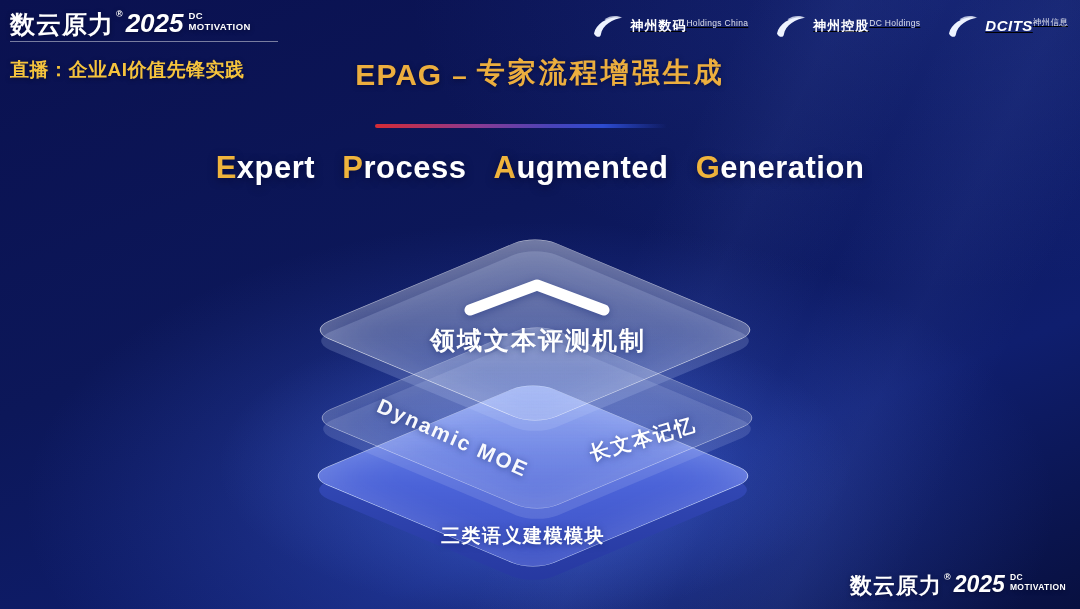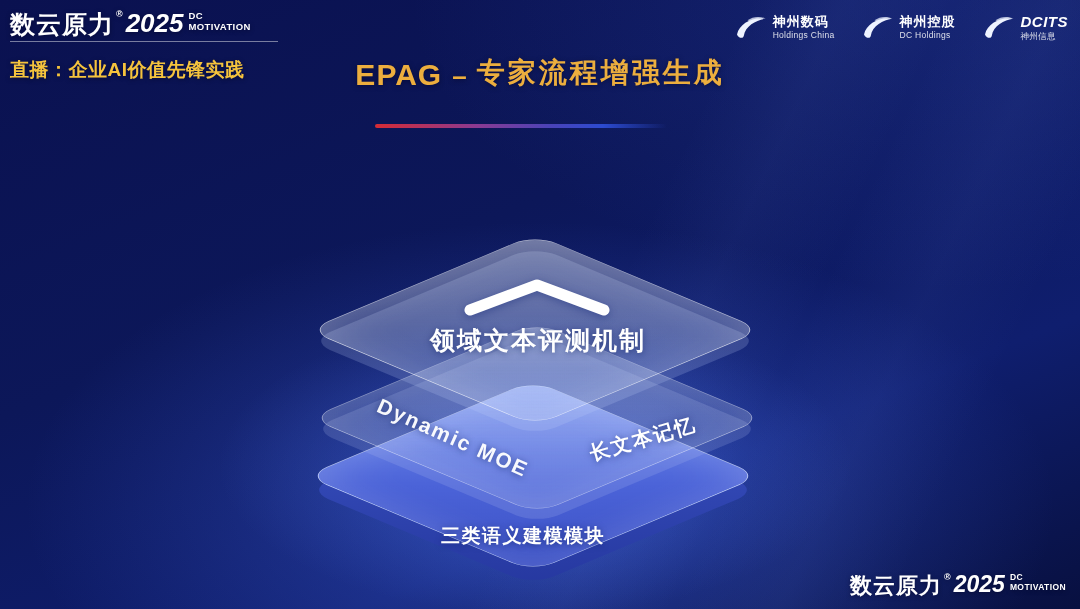--- a/index.html
+++ b/index.html
@@ -45,21 +45,21 @@
 
   .live-label {
     position: absolute; left: 10px; top: 57px; z-index: 10;
     color: #f5c33d; font-size: 19px; font-weight: bold; letter-spacing: 0.5px;
     text-shadow: 0 1px 4px rgba(0,0,30,0.5);
   }
 
   .partners { position: absolute; top: 13px; right: 12px; z-index: 10; display: flex; gap: 26px; }
   .partner  { display: flex; align-items: center; gap: 6px; }
   .partner-icon { flex: 0 0 auto; }
-  .ptext  { display: flex; flex-direction: column; justify-content: center; }
+  .ptext  { display: flex; flex-direction: row; justify-content: center; text-decoration: underline; }
   .pname  { color: #fff; font-size: 13px; font-weight: bold; letter-spacing: 1px; line-height: 1.2; }
   .psub   { color: rgba(255,255,255,0.85); font-size: 8.5px; letter-spacing: 0.3px; line-height: 1.2; }
   .pname-latin { font-style: italic; font-size: 15px; letter-spacing: 0.5px; }
 
   
   .title {
     position: absolute; top: 54px; left: 50%; transform: translateX(-50%);
     z-index: 10; display: flex; align-items: flex-end; gap: 10px;
     color: #ecae3e; font-weight: bold; white-space: nowrap;
     text-shadow: 0 1px 5px rgba(0,0,30,0.5);
@@ -196,20 +196,26 @@
   </div>
 
   <div class="title">
     <span class="title-en">EPAG</span>
     <span class="title-sep">–</span>
     <span class="title-zh">专家流程增强生成</span>
   </div>
 
   <div class="divider"></div>
 
+  <div class="subtitle">
+    <span class="word"><span class="initial">E</span><span>xpert</span></span>
+    <span class="word"><span class="initial">P</span><span>rocess</span></span>
+    <span class="word"><span class="initial">A</span><span>ugmented</span></span>
+    <span class="word"><span class="initial">G</span><span>eneration</span></span>
+  </div>
 
   <div class="layer-edge edge-bottom layer-bottom-pos" style="top:490px;"></div>
   <div class="layer layer-bottom layer-bottom-pos"></div>
 
   <div class="layer-edge edge-middle layer-middle-pos" style="top:429px;"></div>
   <div class="layer layer-middle layer-middle-pos"></div>
 
   <div class="layer-edge edge-top layer-top-pos" style="top:341px;"></div>
   <div class="layer layer-top layer-top-pos"></div>
 

